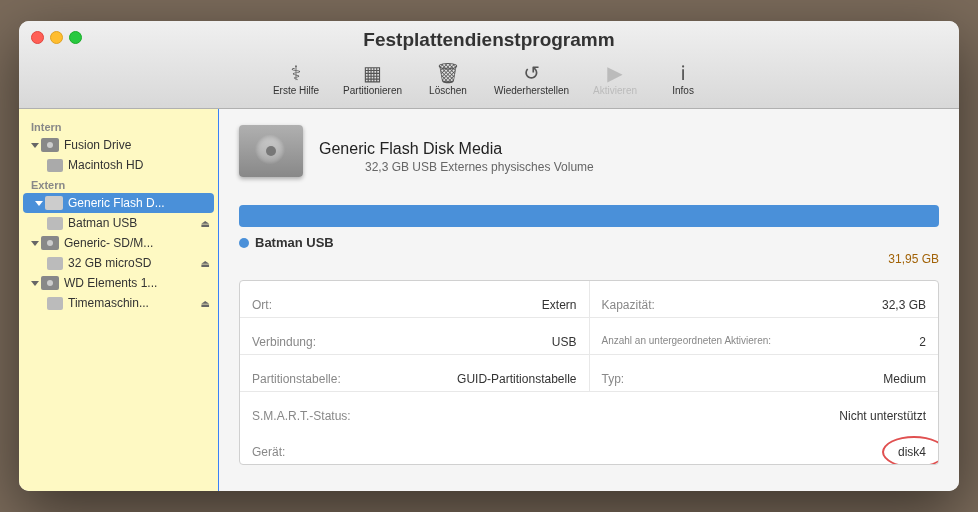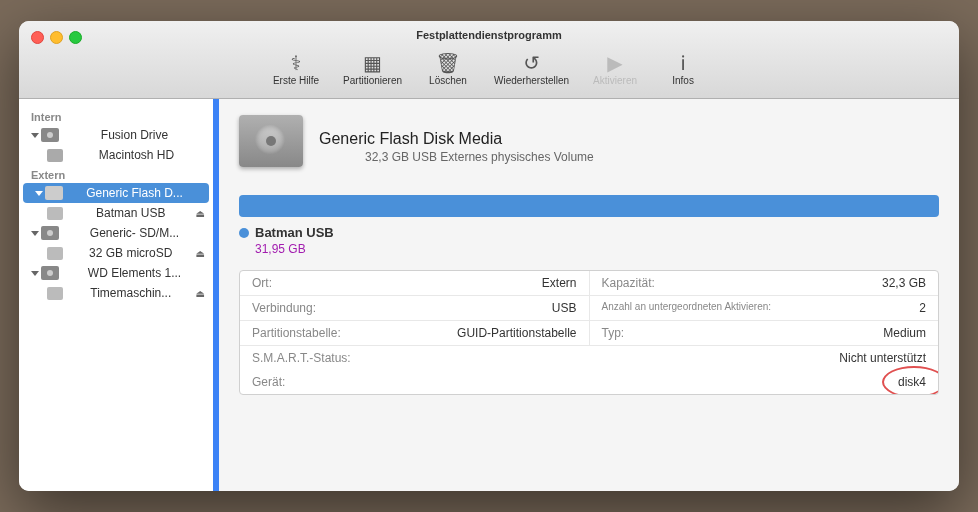--- a/index.html
+++ b/index.html
@@ -49,21 +49,21 @@
       width: 13px;
       height: 13px;
       border-radius: 50%;
       display: inline-block;
     }
     .tl-red { background: #ff5f56; border: 1px solid #e0443e; }
     .tl-yellow { background: #ffbd2e; border: 1px solid #dea123; }
     .tl-green { background: #27c93f; border: 1px solid #1aab29; }
 
     .window-title {
-      font-size: 11px;
+      font-size: 19px;
       font-weight: 600;
       color: #333;
       margin-bottom: 8px;
     }
 
     .toolbar {
       display: flex;
       gap: 4px;
       padding-bottom: 8px;
     }
@@ -99,22 +99,22 @@
     
     .content {
       display: flex;
       flex: 1;
       overflow: hidden;
     }
 
     
     .sidebar {
       width: 200px;
-      background: #ffffff;
-      border-right: 6px solid #3b82f6;
+      background: #fef9c3;
+      border-right: 1px solid #3b82f6;
       overflow-y: auto;
       padding-top: 8px;
       flex-shrink: 0;
     }
 
     .sidebar-section-label {
       font-size: 11px;
       font-weight: 700;
       color: #888;
       padding: 4px 12px 2px;
@@ -187,21 +187,20 @@
       border-radius: 2px;
       margin-right: 5px;
       flex-shrink: 0;
     }
 
     .item-label {
       flex: 1;
       white-space: nowrap;
       overflow: hidden;
       text-overflow: ellipsis;
-      text-align: center;
     }
 
     .eject-icon {
       font-size: 10px;
       color: #666;
       margin-left: 2px;
     }
 
     
     .main-panel {
@@ -298,23 +297,24 @@
     .partition-dot {
       width: 10px;
       height: 10px;
       border-radius: 50%;
       background: #4a90d9;
       display: inline-block;
     }
 
     .partition-size {
       font-size: 12px;
-      color: #a21caf;
+      color: #a16207;
       margin-left: 16px;
       margin-top: 2px;
+      text-align: right;
     }
 
     
     .details-table {
       margin-top: 14px;
       border: 1px solid #d0d0d0;
       border-radius: 4px;
       background: white;
       overflow: hidden;
     }
@@ -323,20 +323,21 @@
       display: flex;
       border-bottom: 1px solid #e8e8e8;
       font-size: 12px;
     }
 
     .details-row:last-child { border-bottom: none; flex-direction: column; }
 
     .details-left, .details-right {
       display: flex;
       flex: 1;
+      margin-top: 12px;
     }
 
     .details-label {
       color: #888;
       padding: 5px 8px 5px 12px;
       min-width: 140px;
       white-space: nowrap;
     }
 
     .details-value {

